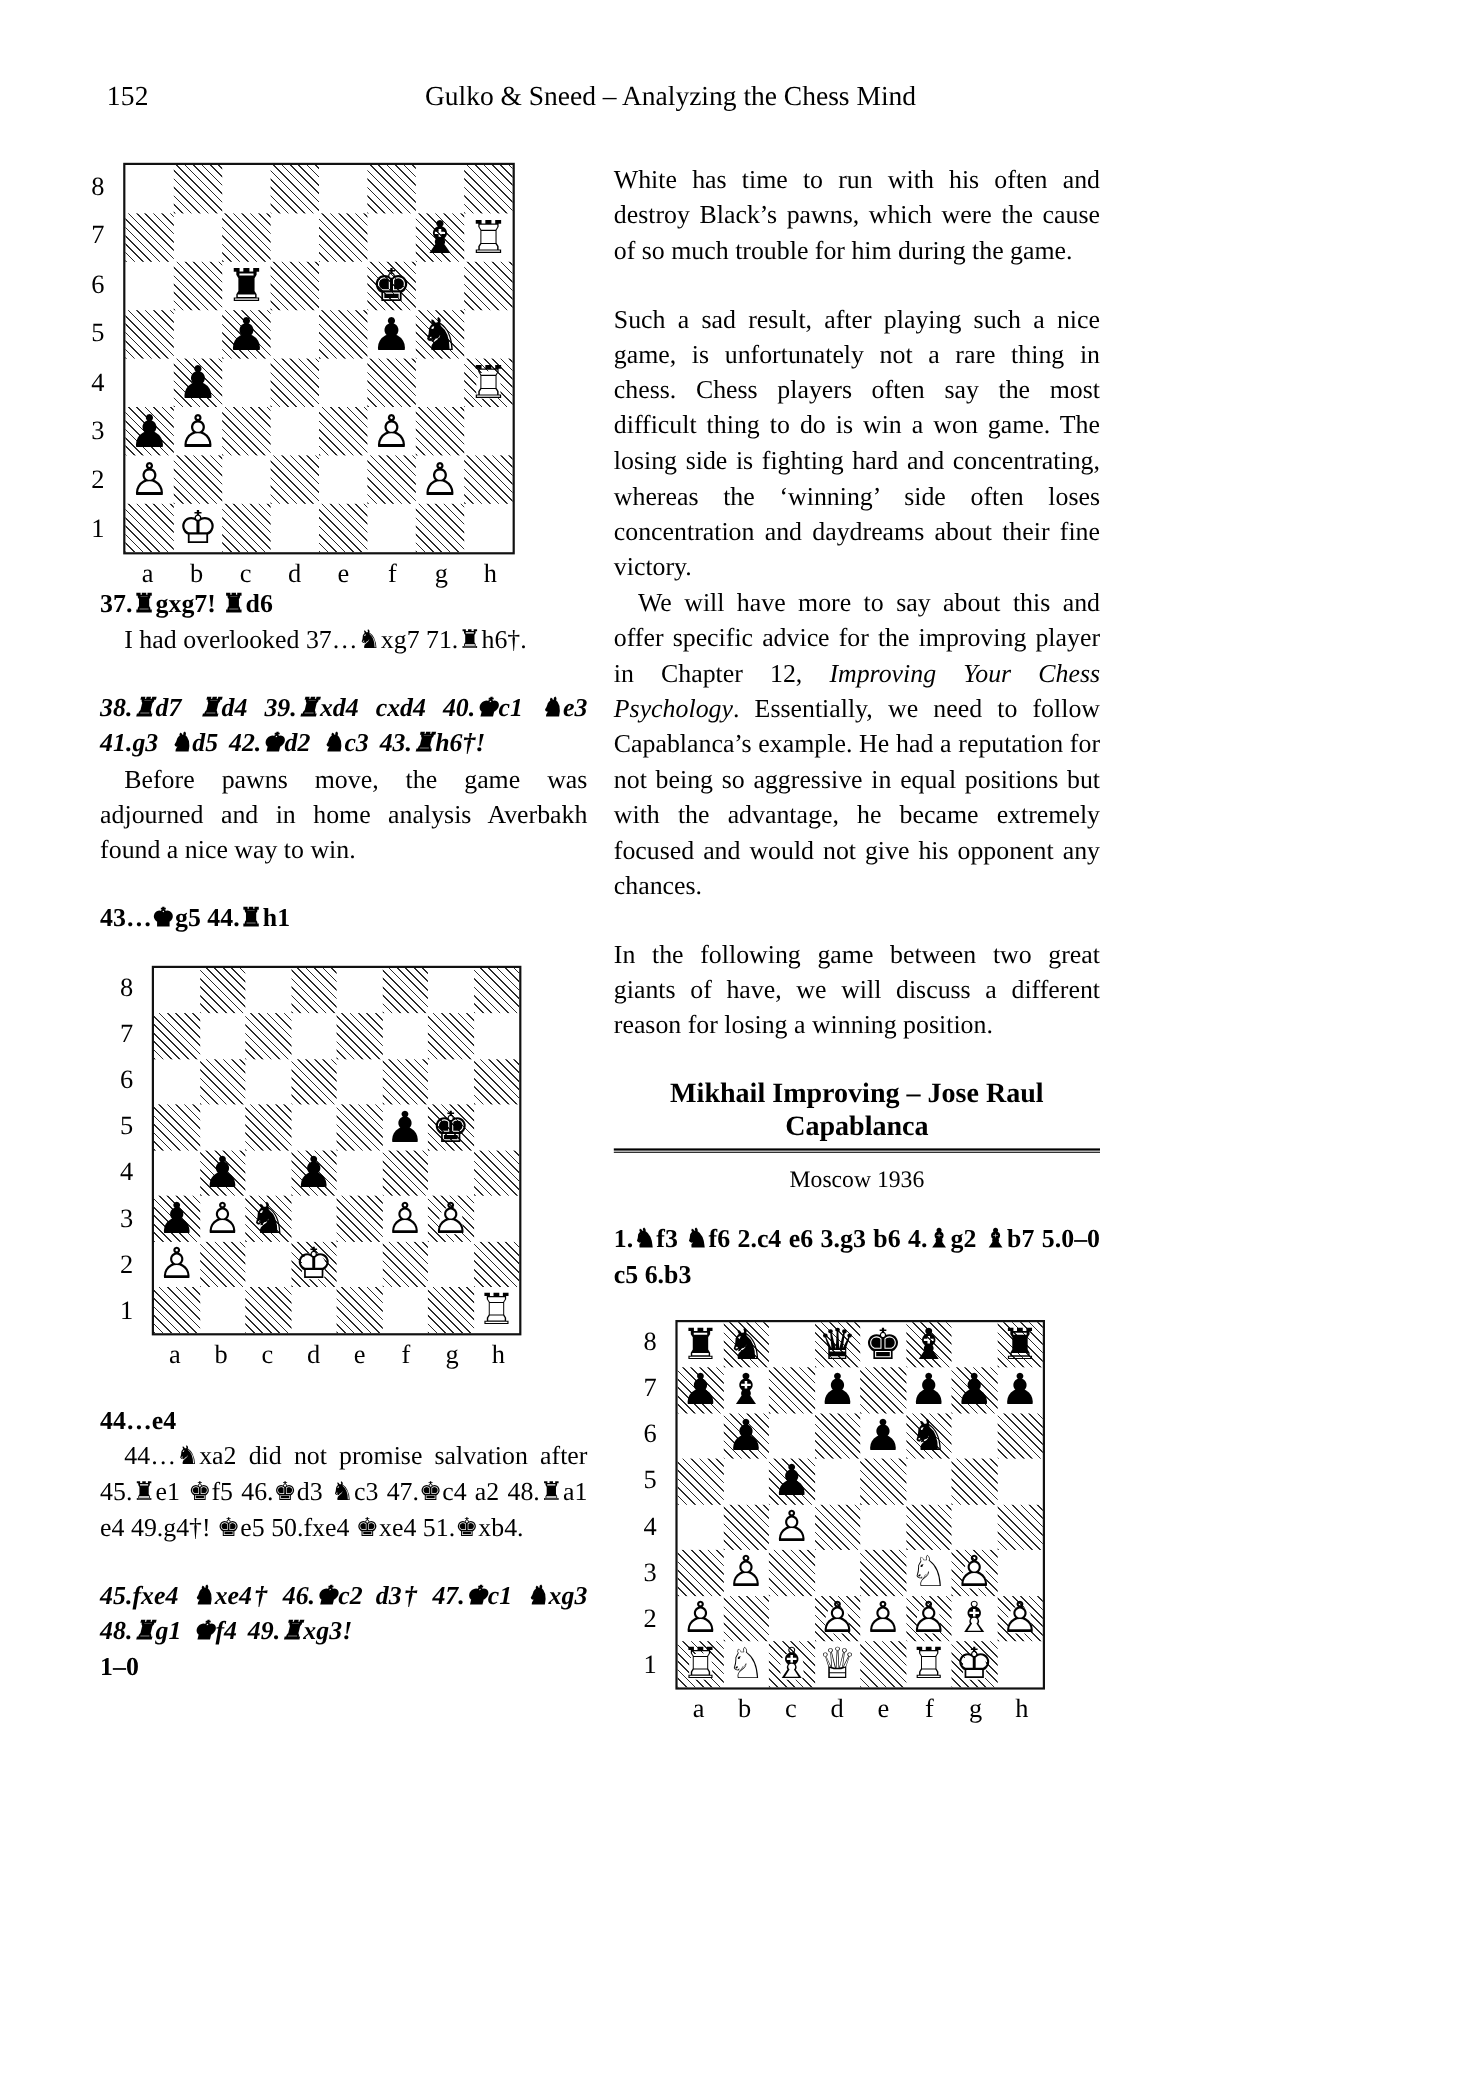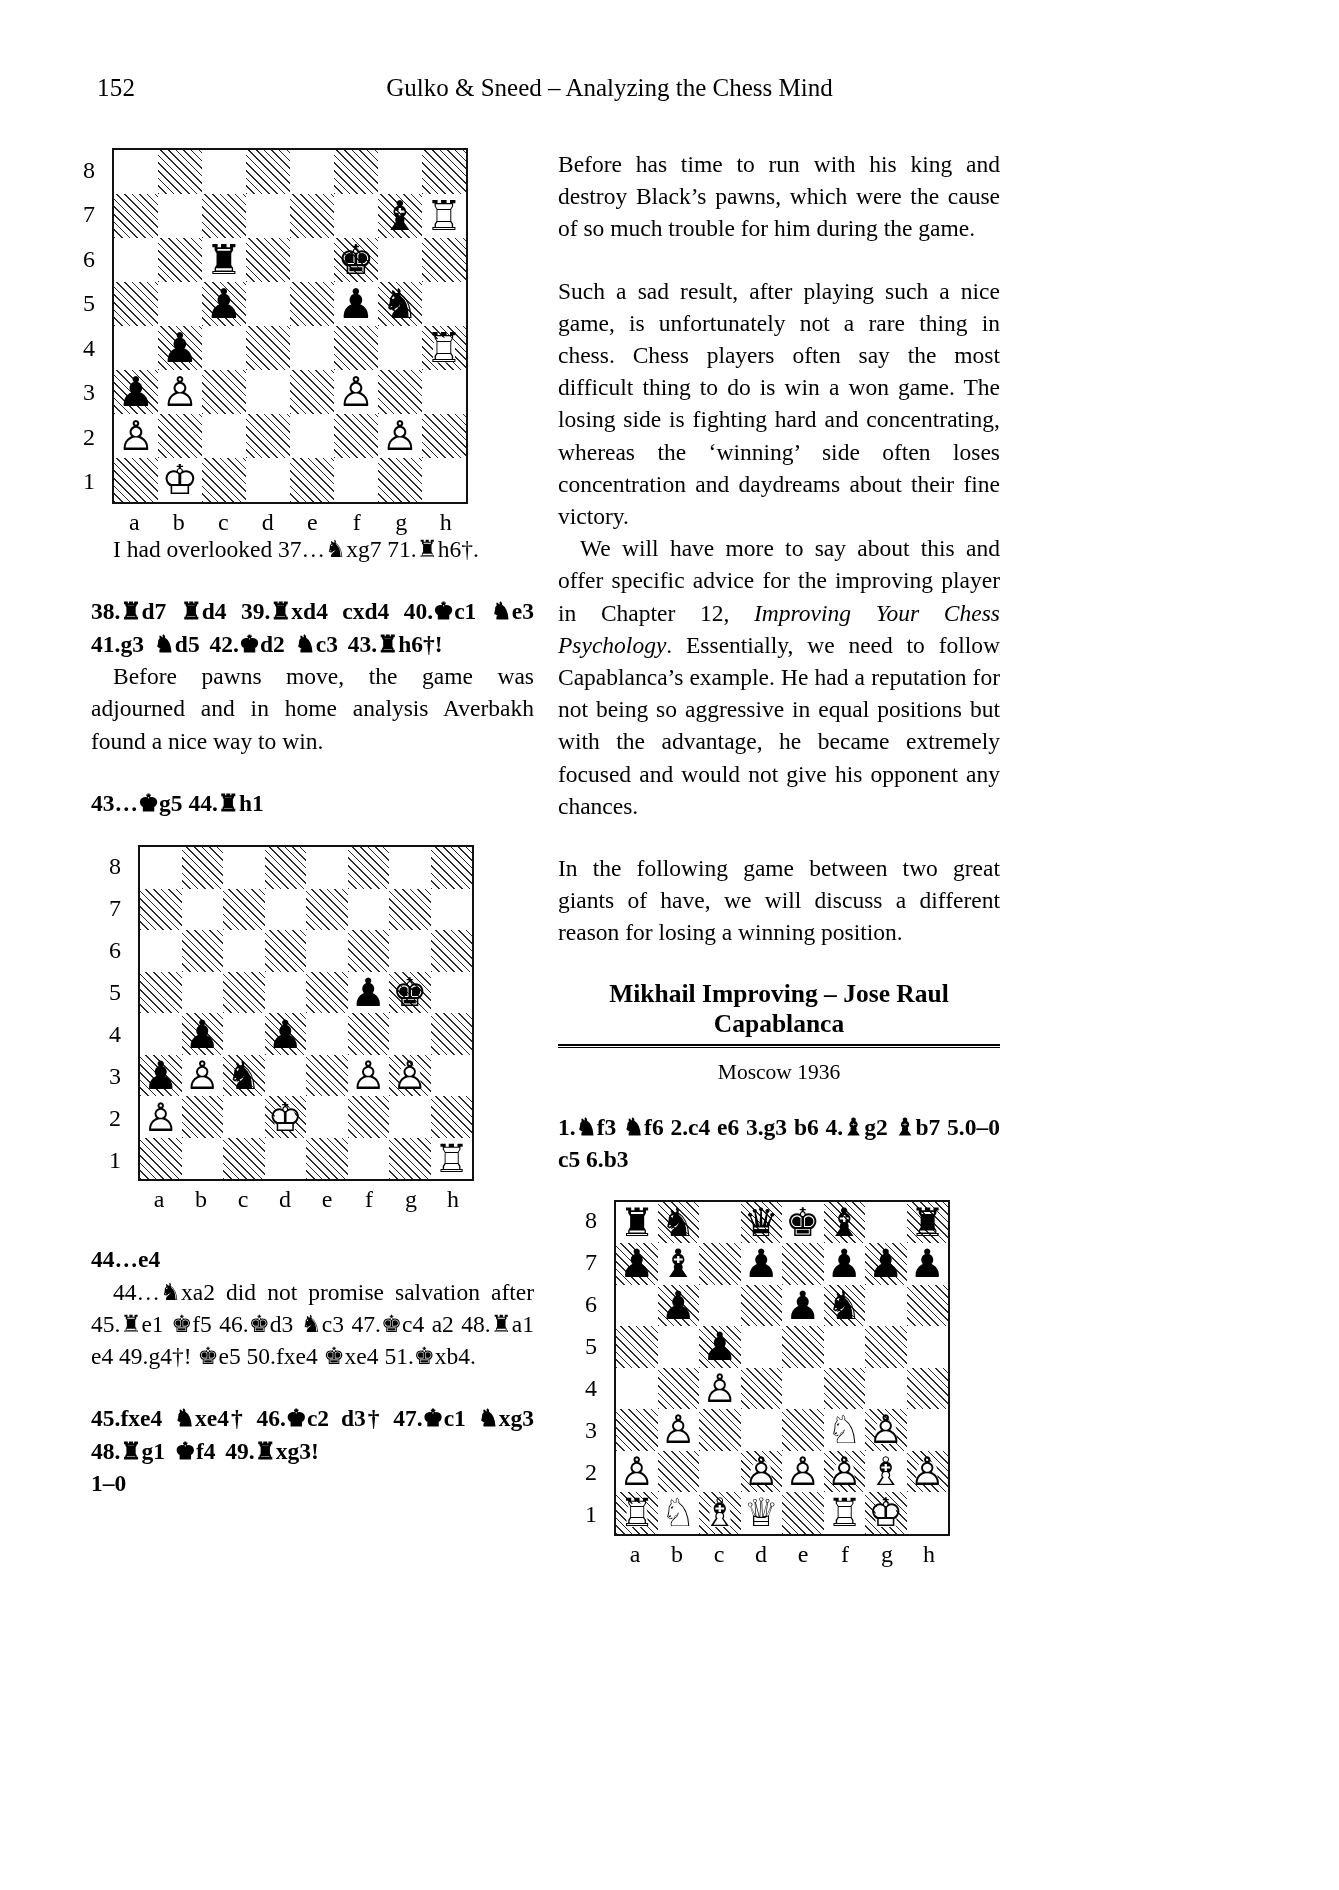--- a/index.html
+++ b/index.html
@@ -42,21 +42,21 @@
   }
   p.body + p.body.indent { text-indent:22px; }
   p.gap { margin-top:30px; }
   p.moves {
     margin:0;
     font-size:23.5px;
     line-height:32.5px;
     font-weight:bold;
     text-align:justify;
   }
-  p.moves.spaced { word-spacing:4px; }
+  p.moves.spaced { word-spacing:4px;font-style:italic; }
   p.analysis {
     margin:0;
     font-size:23.5px;
     line-height:32.2px;
     text-align:justify;
     text-indent:22px;
   }
   .mv-gap { height:30px; }
 
   .game-header {
@@ -290,20 +290,21 @@
             <span style="width: 44.5px;">c</span>
             <span style="width: 44.5px;">d</span>
             <span style="width: 44.5px;">e</span>
             <span style="width: 44.5px;">f</span>
             <span style="width: 44.5px;">g</span>
             <span style="width: 44.5px;">h</span>
           </div>
       </div>
     </div>
 
+    <p class="moves">37.♜gxg7! ♜d6</p>
     <p class="analysis">I had overlooked 37…♞xg7 71.♜h6†.</p>
 
     <div class="mv-gap"></div>
     <p class="moves spaced">38.♜d7  ♜d4  39.♜xd4  cxd4  40.♚c1  ♞e3 41.g3 ♞d5 42.♚d2 ♞c3 43.♜h6†!</p>
     <p class="analysis">Before pawns move, the game was adjourned and in home analysis Averbakh found a nice way to win.</p>
 
     <div class="mv-gap"></div>
     <p class="moves">43…♚g5 44.♜h1</p>
 
     <div class="diagram-block" style="height:398px; margin-top:26px;">
@@ -453,21 +454,21 @@
 
     <p class="moves">44…e4</p>
     <p class="analysis">44…♞xa2 did not promise salvation after 45.♜e1 ♚f5 46.♚d3 ♞c3 47.♚c4 a2 48.♜a1 e4 49.g4†! ♚e5 50.fxe4 ♚xe4 51.♚xb4.</p>
 
     <div class="mv-gap"></div>
     <p class="moves spaced">45.fxe4 ♞xe4† 46.♚c2 d3† 47.♚c1 ♞xg3 48.♜g1 ♚f4 49.♜xg3!</p>
     <p class="moves">1–0</p>
   </div>
 
   <div class="col-right">
-    <p class="body">Before has time to run with his king and destroy Black’s pawns, which were the cause of so much trouble for him during the game.</p>
+    <p class="body">White has time to run with his often and destroy Black’s pawns, which were the cause of so much trouble for him during the game.</p>
     <p class="body gap">Such a sad result, after playing such a nice game, is unfortunately not a rare thing in chess. Chess players often say the most difficult thing to do is win a won game. The losing side is fighting hard and concentrating, whereas the ‘winning’ side often loses concentration and daydreams about their fine victory.</p>
     <p class="body indent">
       <span>We will have more to say about this and offer specific advice for the improving player in Chapter 12, </span><i>Improving Your Chess Psychology</i><span>. Essentially, we need to follow Capablanca’s example. He had a reputation for not being so aggressive in equal positions but with the advantage, he became extremely focused and would not give his opponent any chances.</span>
     </p>
     <p class="body gap">In the following game between two great giants of have, we will discuss a different reason for losing a winning position.</p>
 
     <div style="height:30px;"></div>
     <h2 class="game-header">Mikhail Improving – Jose Raul Capablanca</h2>
     <div class="rule-double"></div>
     <p class="game-sub">Moscow 1936</p>

